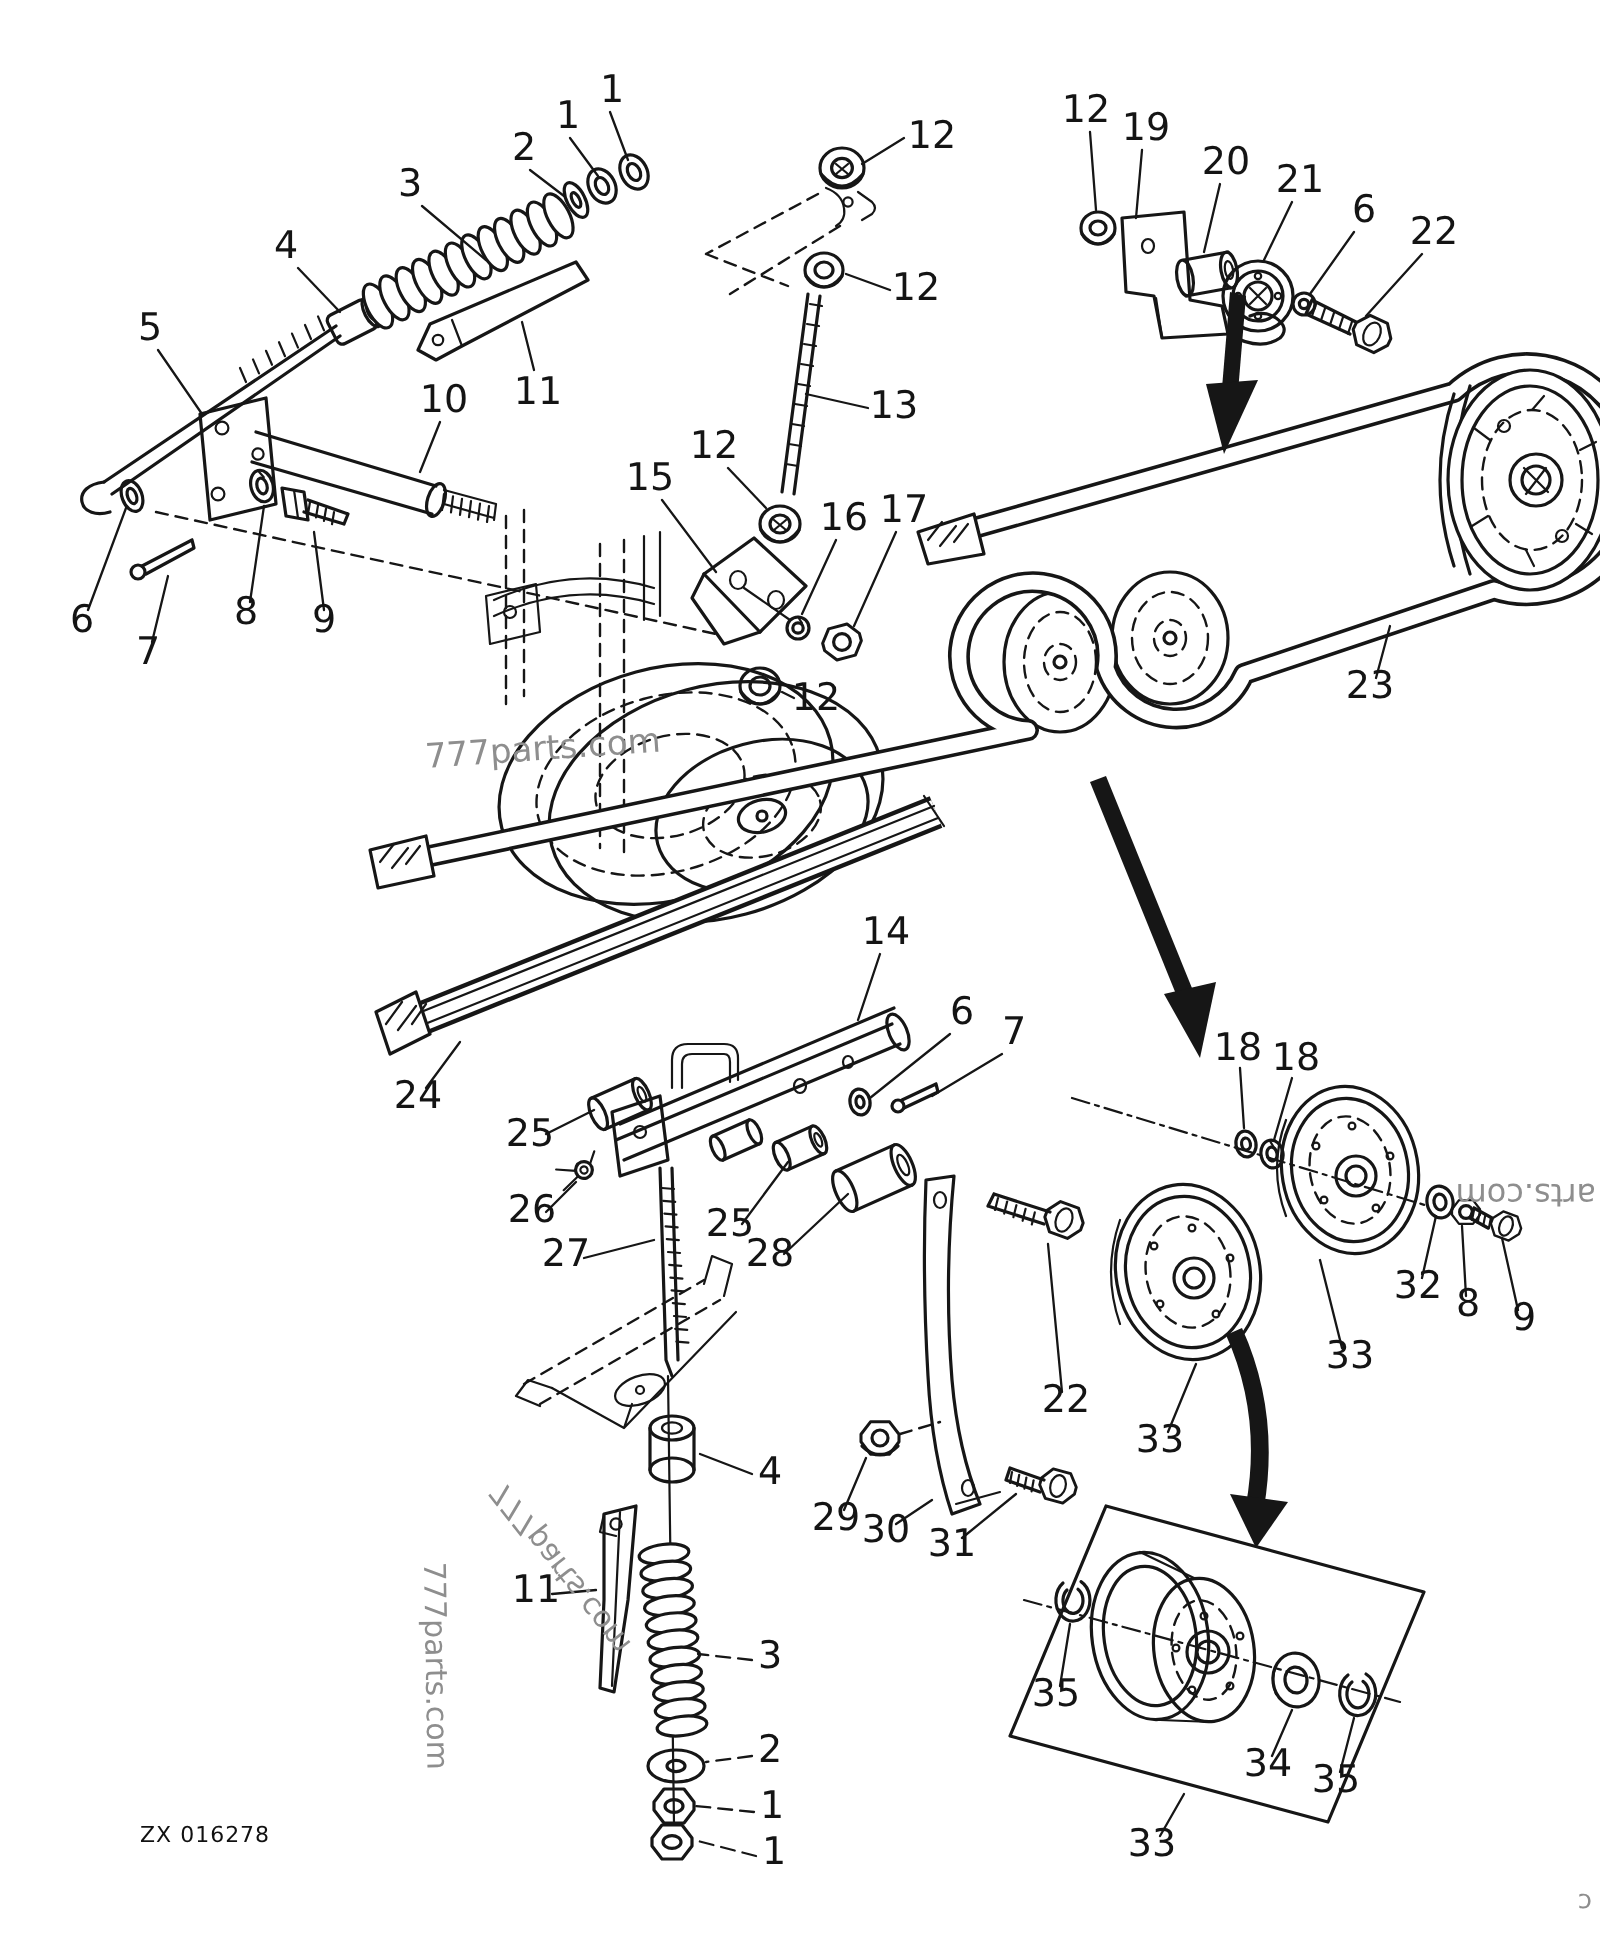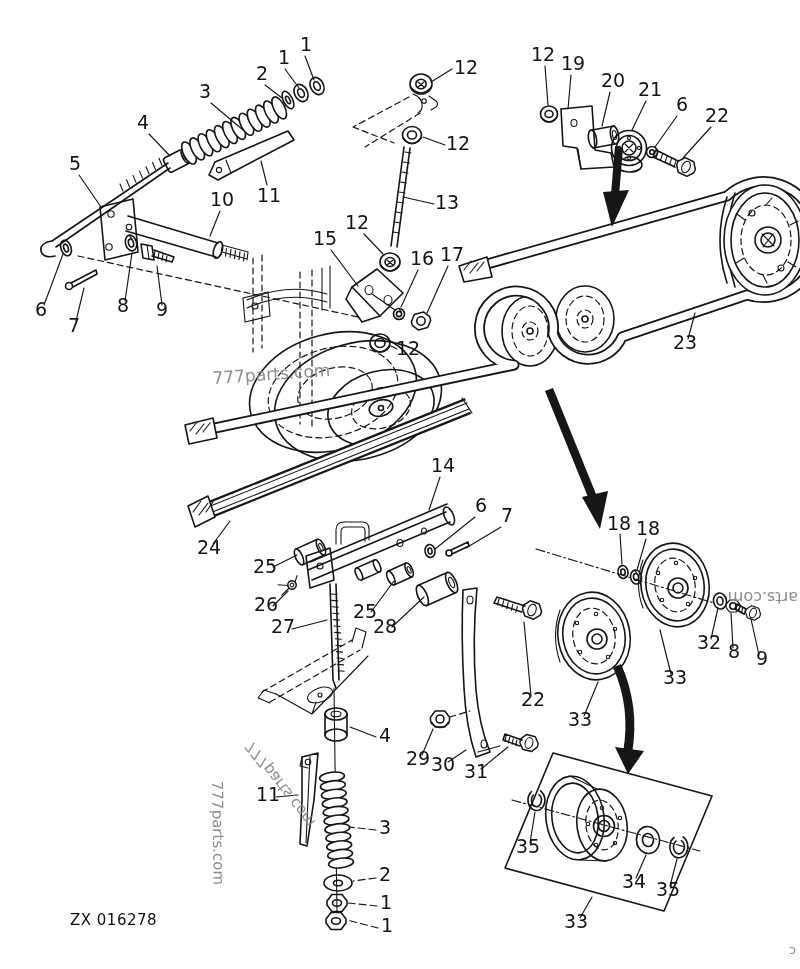--- a/index.html
+++ b/index.html
@@ -17,21 +17,21 @@
   .beltO{stroke-width:11;stroke-linecap:butt;}
   .beltI{stroke:#ffffff;stroke-width:7.4;stroke-linecap:butt;}
   .belt24O{stroke-width:17;stroke-linecap:butt;}
   .belt24I{stroke:#ffffff;stroke-width:12.6;stroke-linecap:butt;}
   .coil{fill:#ffffff;}
   .leader{stroke:#161616;stroke-width:1.15;}
   .dash2{stroke-dasharray:7 4;}
   .callout{font-family:"DejaVu Sans",sans-serif;font-size:19px;fill:#141414;
            text-anchor:middle;stroke:none;}
   .wm{font-family:"DejaVu Sans",sans-serif;fill:#8e8e8e;stroke:none;}
-  .code{position:absolute;left:70px;top:911px;font-size:15px;color:#111;
+  .code{position:absolute;left:70px;top:911px;font-size:11px;color:#111;
         letter-spacing:.5px;font-family:"DejaVu Sans",sans-serif;}
 </style>
 </head>
 <body>
 
 <div class="stage">
 <svg id="art" width="800" height="969" viewBox="0 0 800 969" xmlns="http://www.w3.org/2000/svg">
   <defs>
     <path id="hex" d="M-10,-2 L-5,-8.5 L5,-8.5 L10,-2 L10,2 L5,8.5 L-5,8.5 L-10,2 Z"></path>
   </defs>

